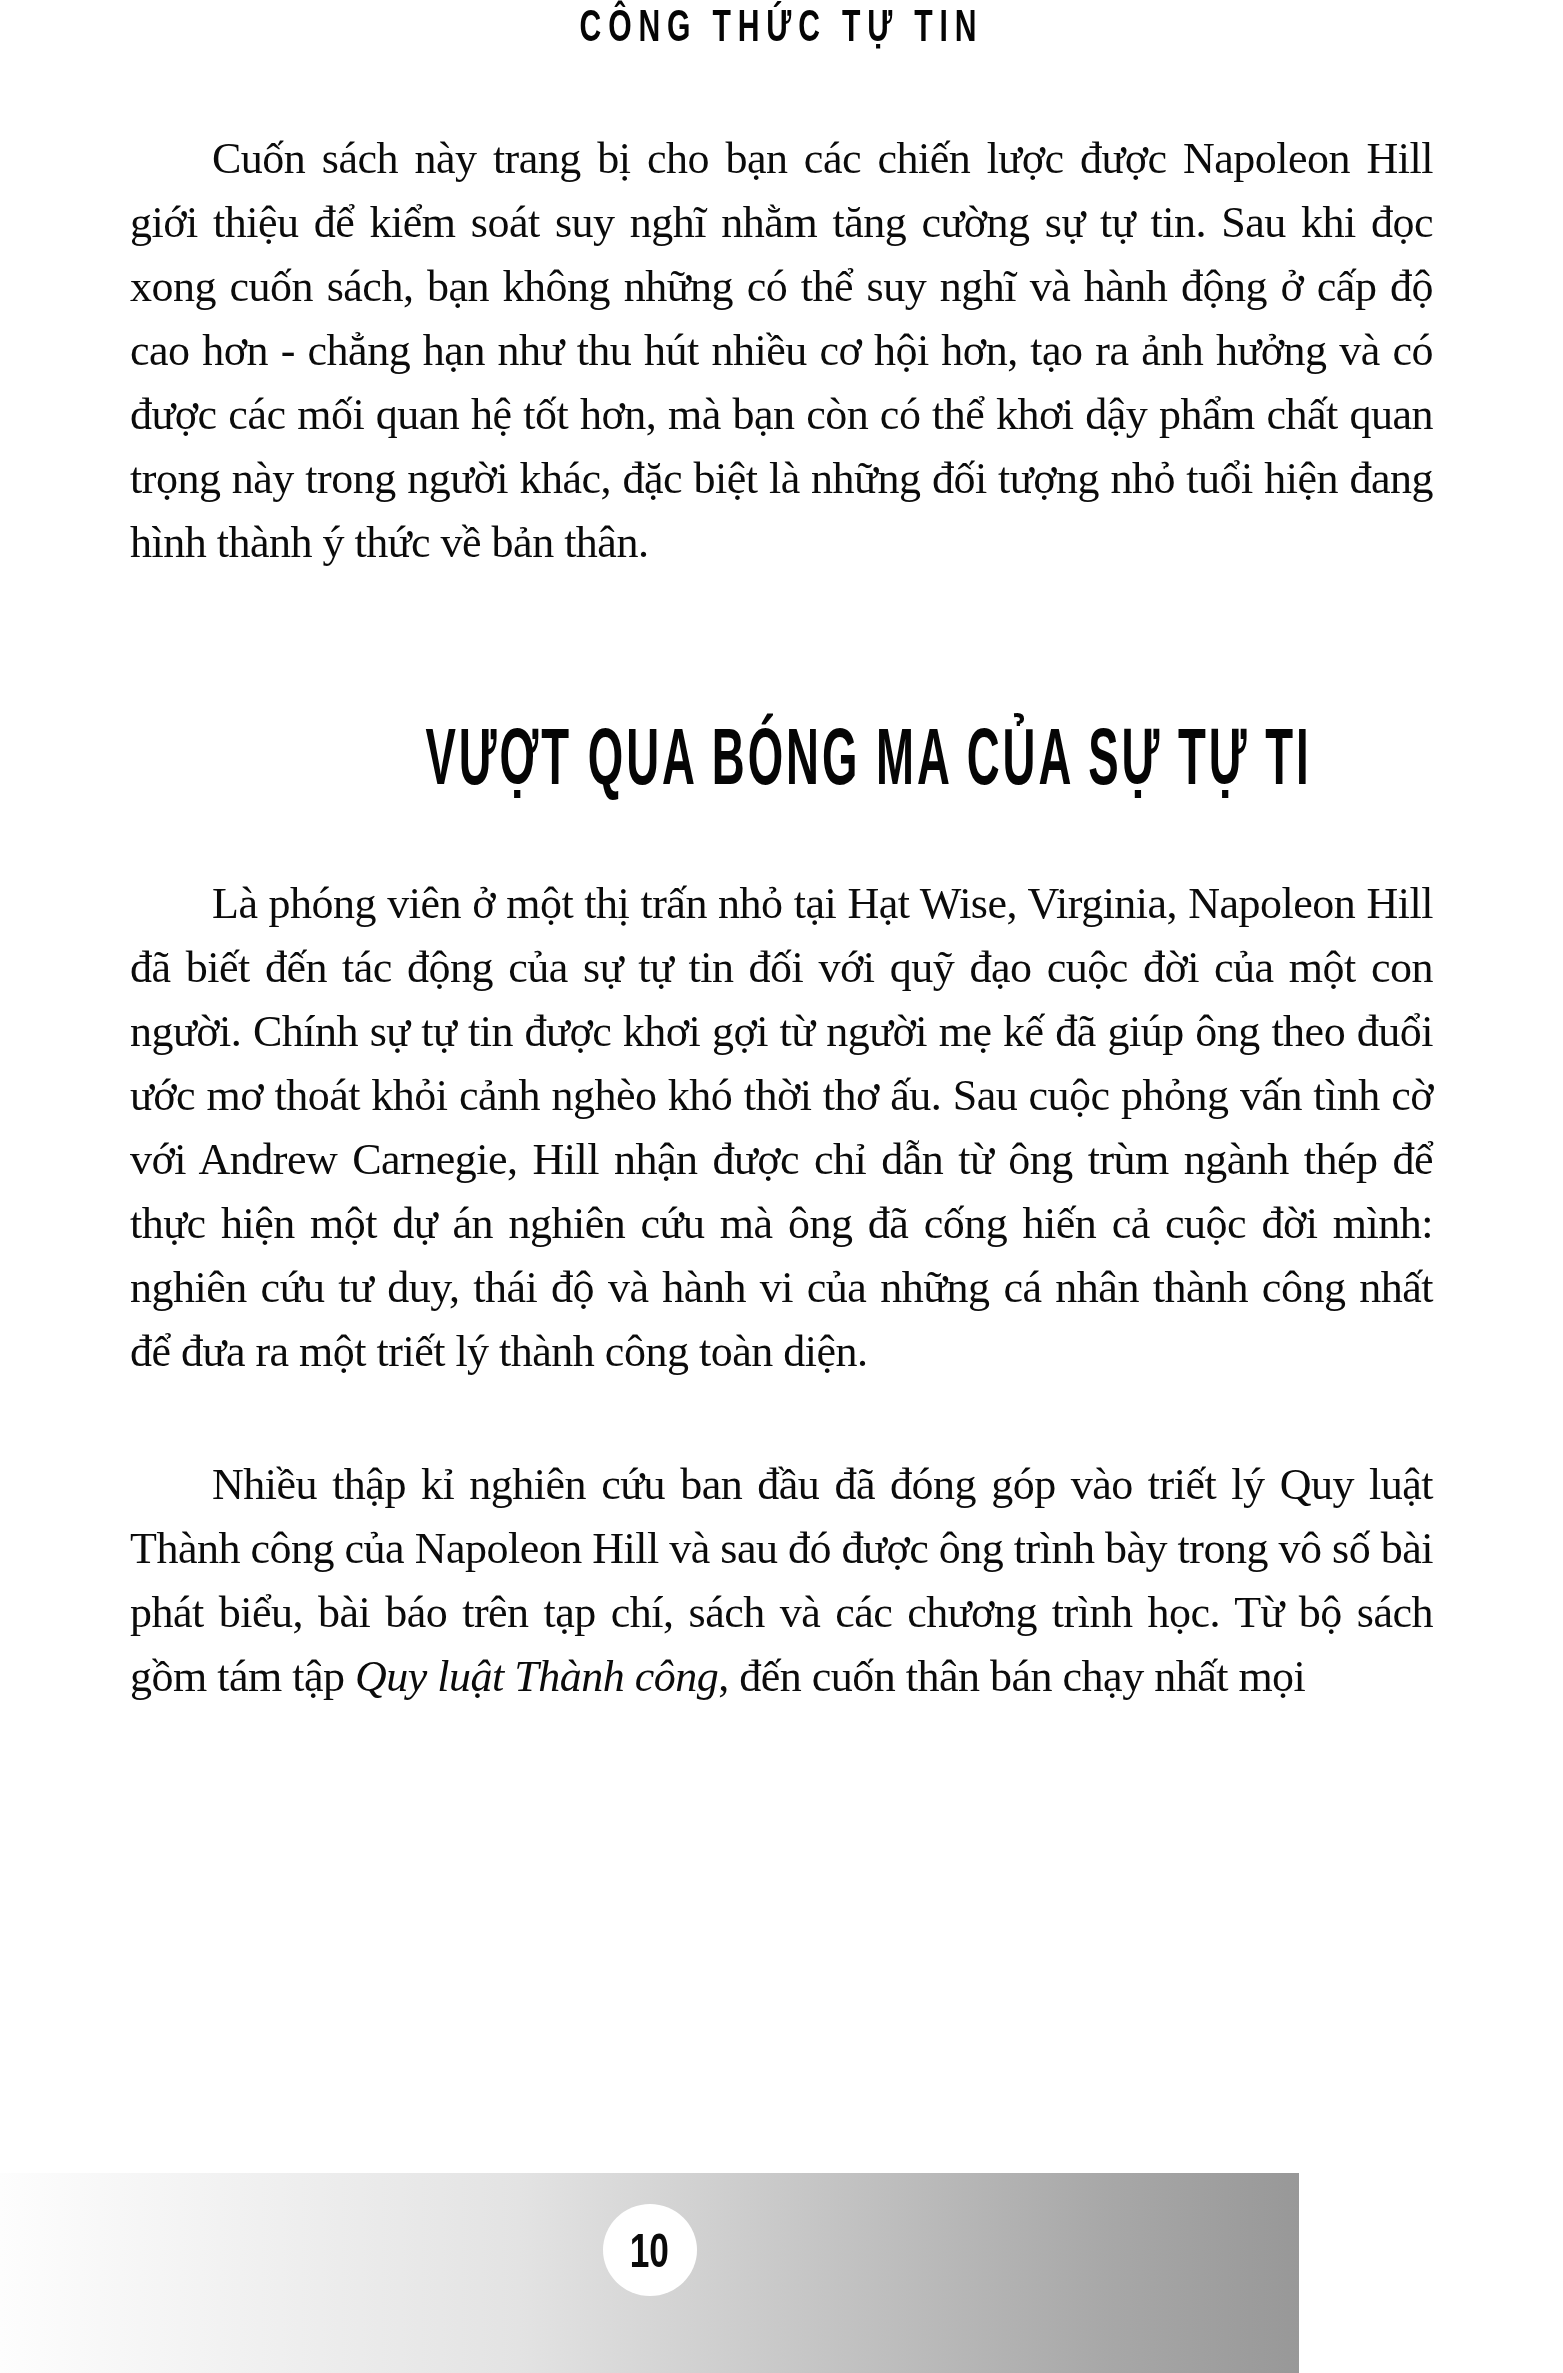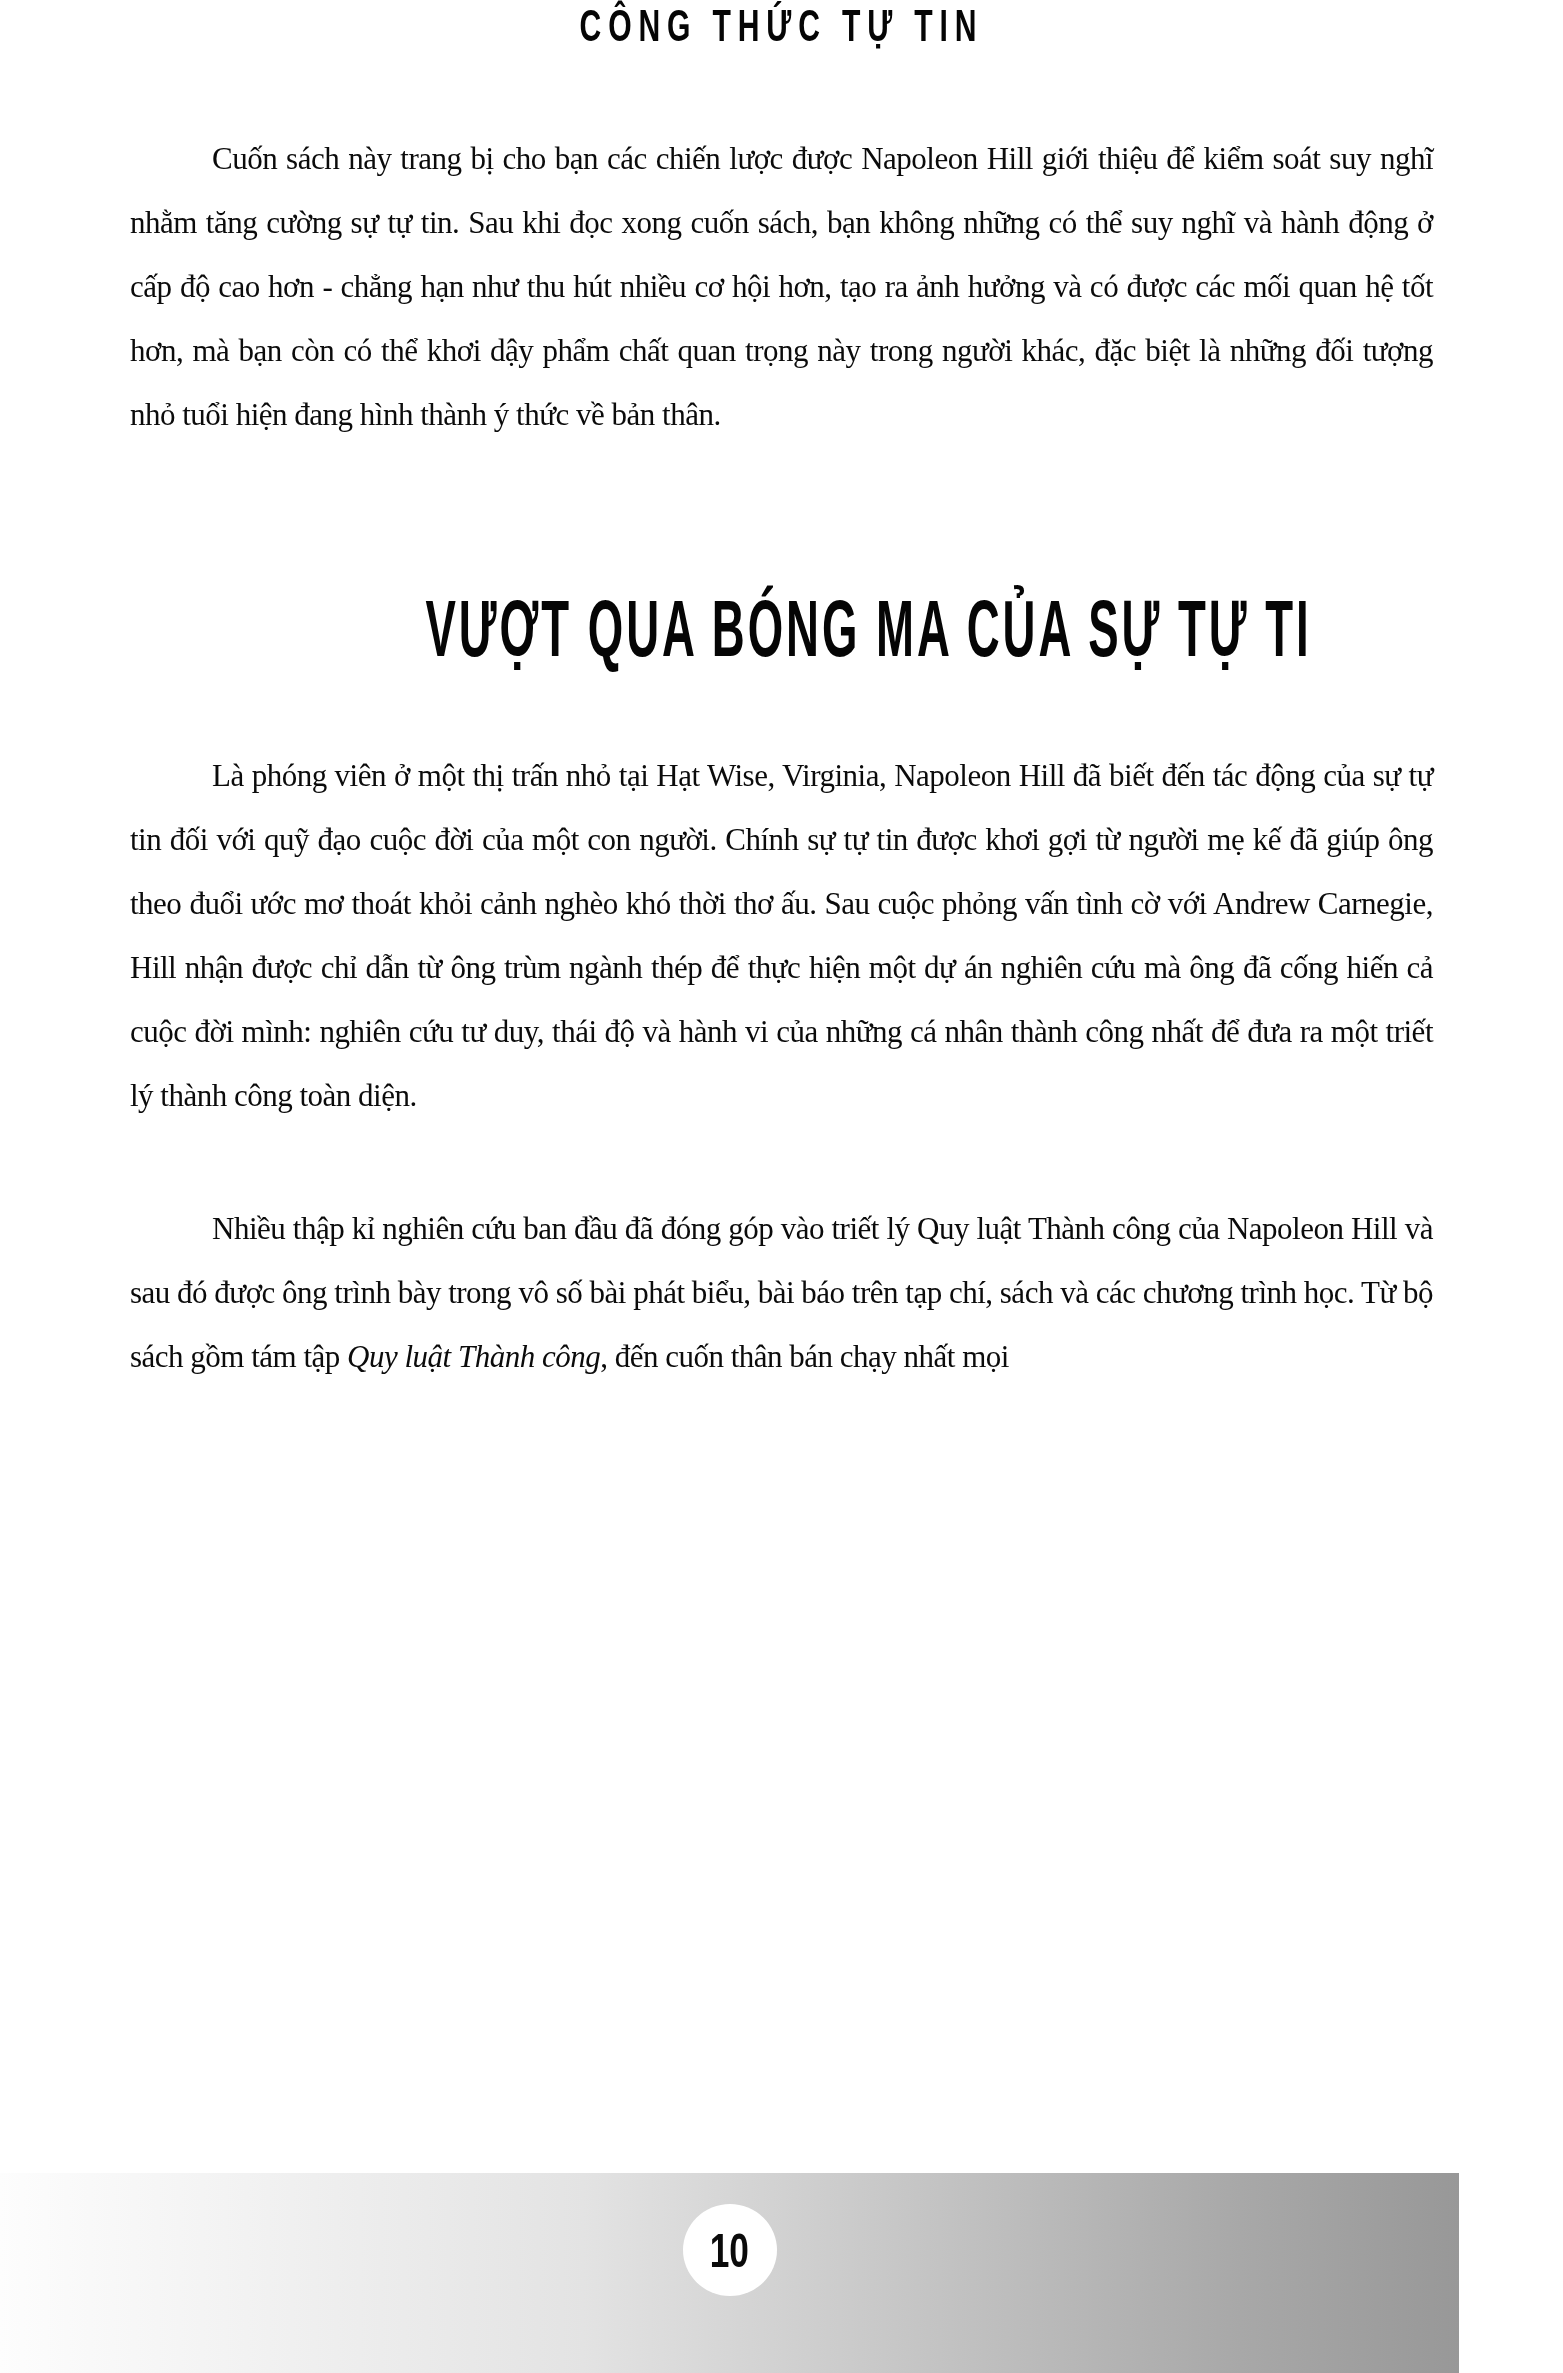--- a/index.html
+++ b/index.html
@@ -26,21 +26,21 @@
     transform: scale(0.70, 1.05);
     transform-origin: center top;
     white-space: nowrap;
     color: #050505;
   }
   
   .content {
     margin: 0 130px;
   }
   .content p {
-    font-size: 31px;
+    font-size: 44px;
     line-height: 64px;
     text-align: justify;
     text-indent: 82px;
     color: #0b0b0b;
     letter-spacing: -0.5px;
   }
   .para-1 { margin-top: 78px; }
   .para-2 { margin-top: 76px; }
   .para-3 { margin-top: 69px; }
   .italic { font-style: italic; }
@@ -59,21 +59,21 @@
     transform: scale(0.60, 1.05);
     transform-origin: center top;
     white-space: nowrap;
     color: #050505;
   }
   
   .footer-bar {
     position: absolute;
     left: 0;
     bottom: 0;
-    width: 1459px;
+    width: 1299px;
     height: 201px;
     background: linear-gradient(to right, #fdfdfd 0%, #e3e3e3 40%, #a8a8a8 85%, #989898 100%);
   }
   .page-number-circle {
     position: absolute;
     left: 50%;
     top: 31px;
     transform: translateX(-50%);
     width: 94px;
     height: 92px;

